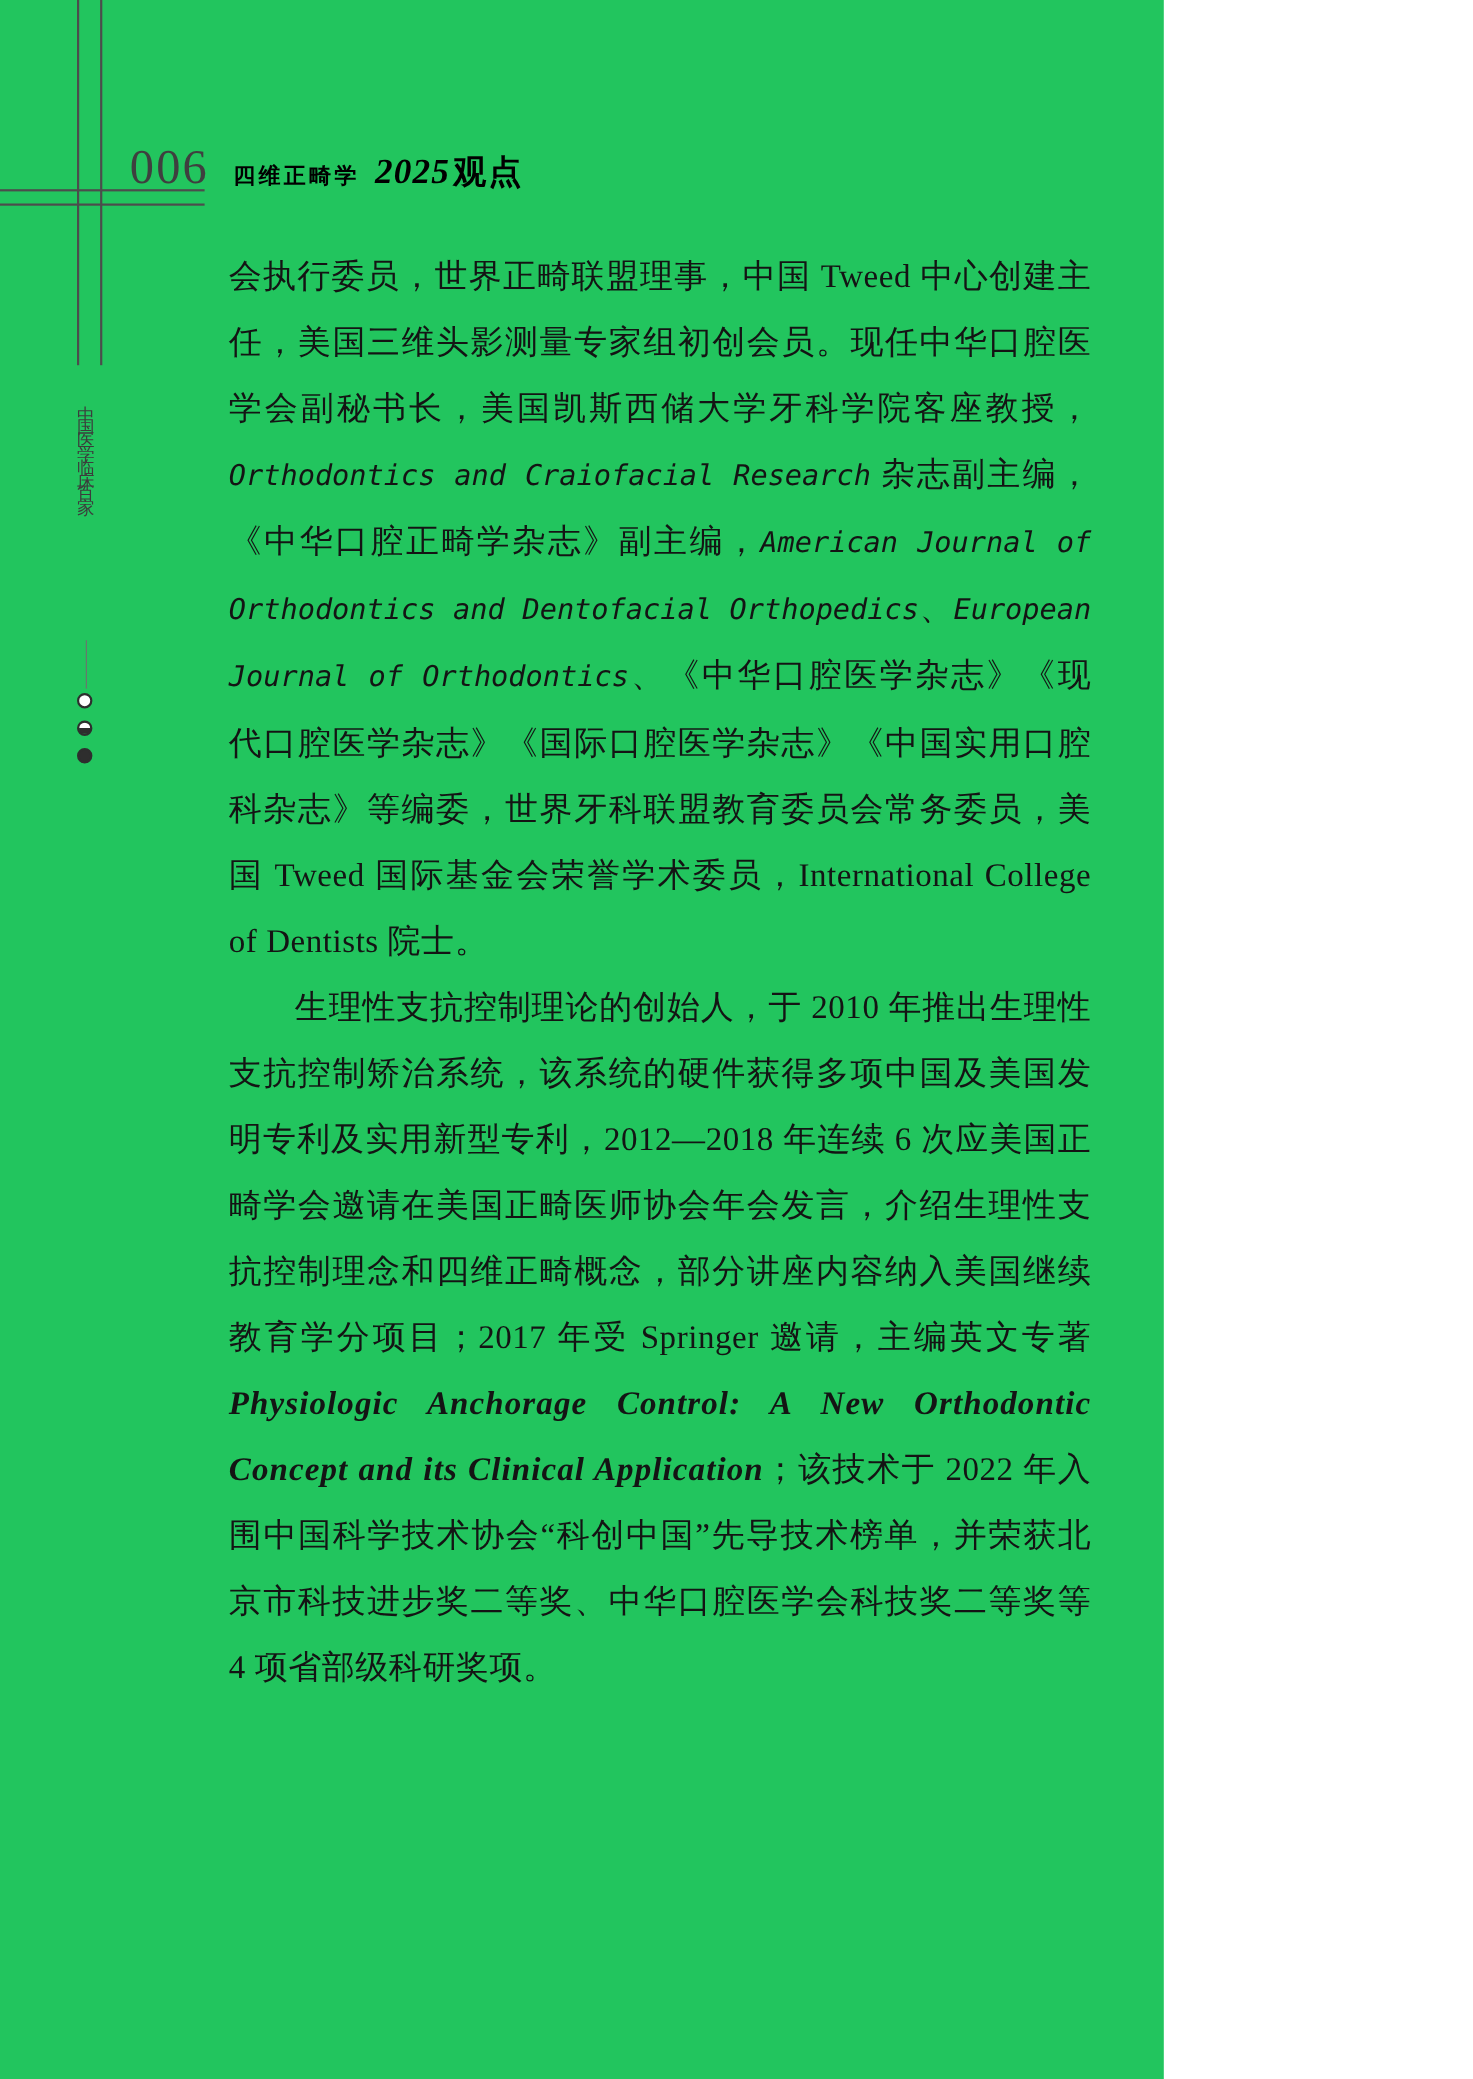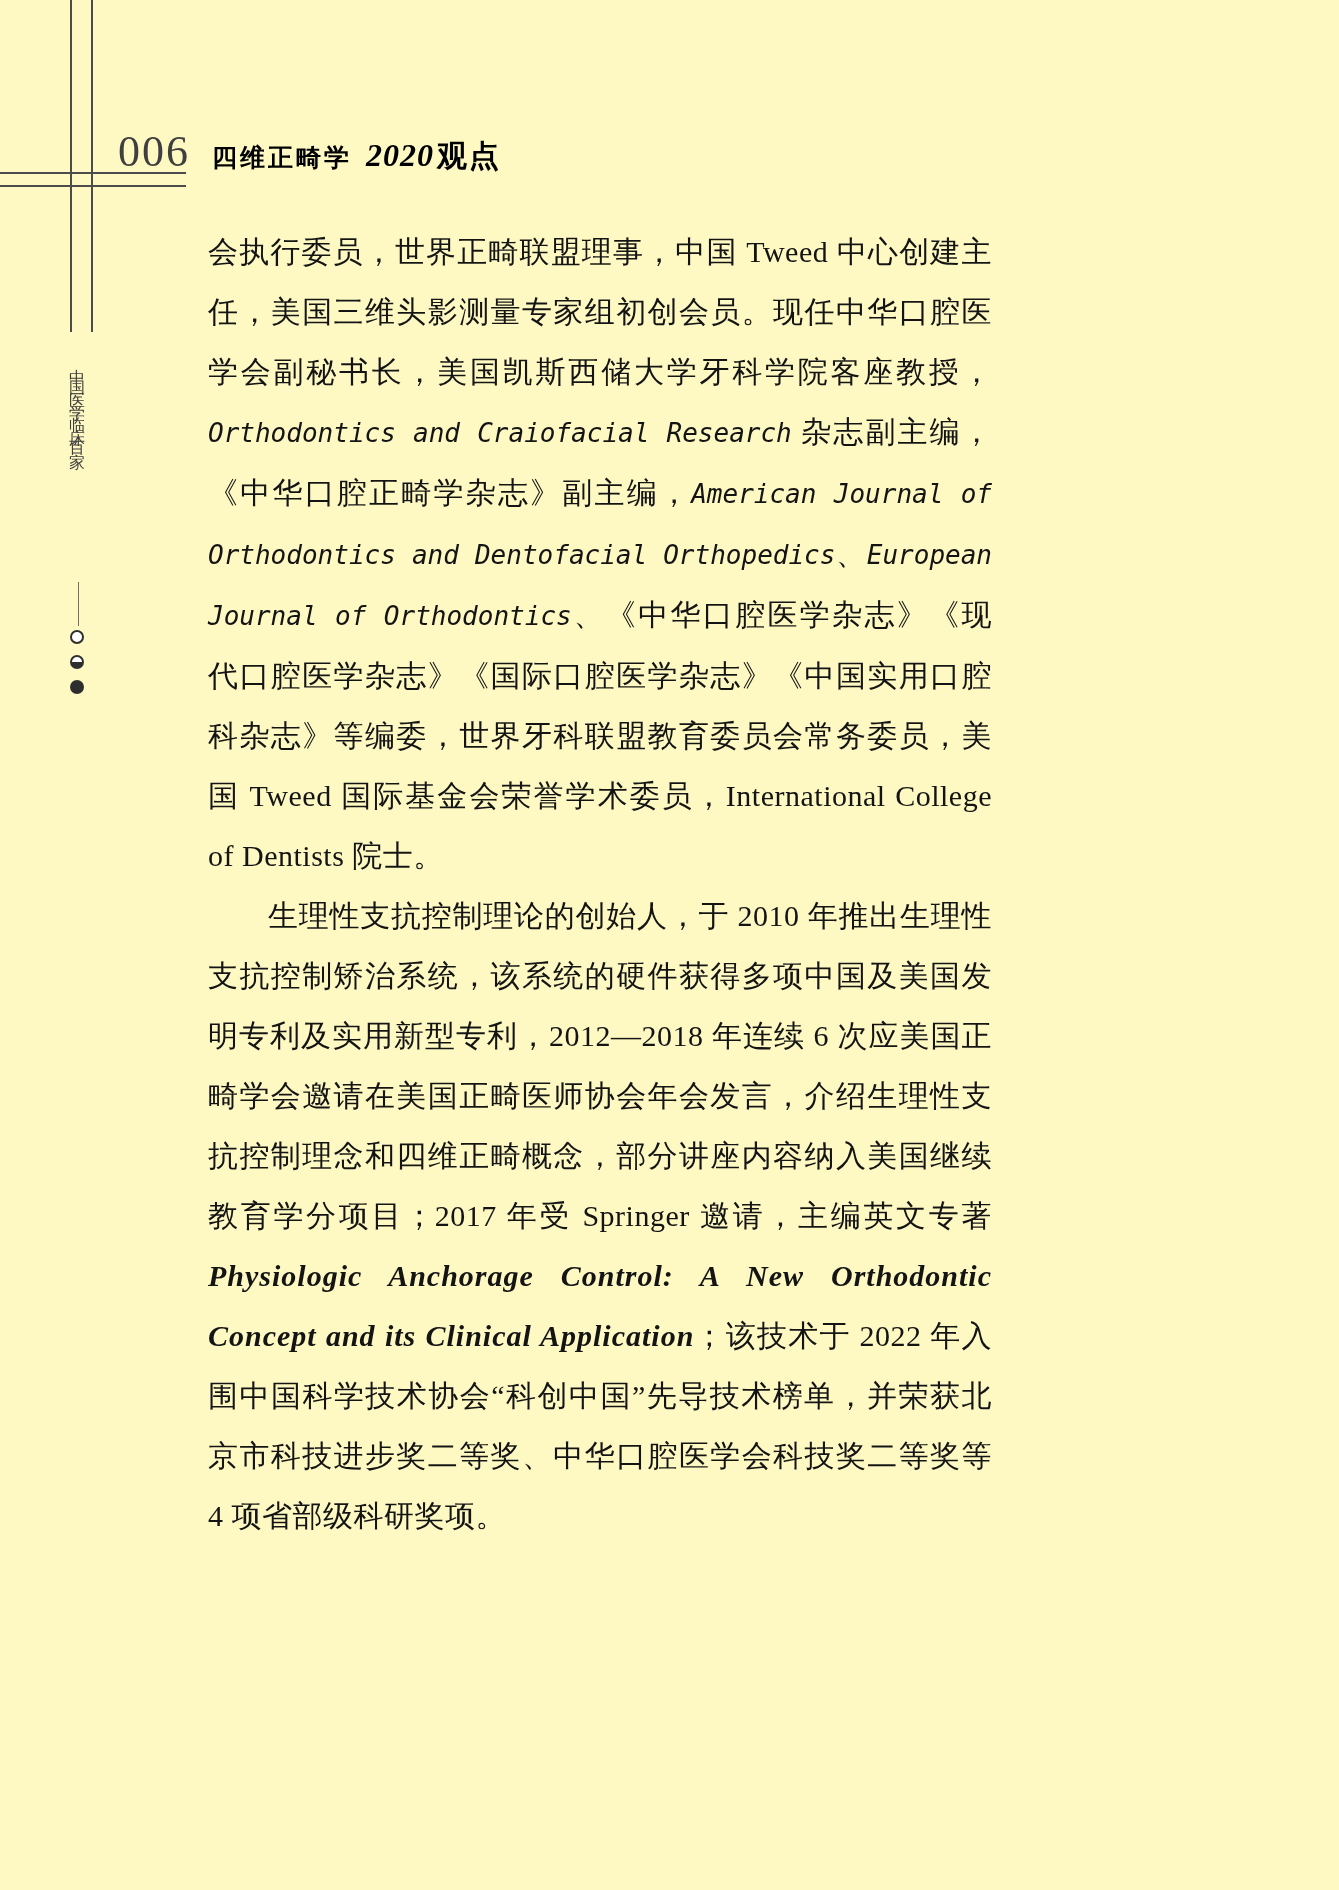--- a/index.html
+++ b/index.html
@@ -4,21 +4,21 @@
 <style>
   * { margin: 0; padding: 0; box-sizing: border-box; }
   html, body { background: #ffffff; }
   body {
     width: 1339px; height: 1890px;
     font-family: "Liberation Serif", "DejaVu Serif", serif;
     color: #121212;
     position: relative;
     overflow: hidden;
   }
-  .page { position: relative; width: 1339px; height: 1890px; background: #fef9c3; }
+  .page { position: relative; width: 1058px; height: 1890px; background: #22c55e; }
 
   
   .corner-vlines {
     position: absolute; left: 70px; top: 0;
     width: 23px; height: 332px;
     border-left: 2px solid #4c4c4c;
     border-right: 2px solid #4c4c4c;
   }
   .corner-hlines {
     position: absolute; left: 0; top: 172px;
@@ -32,21 +32,21 @@
     position: absolute; left: 118px; top: 126px;
     display: flex; align-items: baseline;
     white-space: nowrap;
   }
   .page-number {
     font-size: 44px; font-weight: 400; color: #3f3f3f;
     letter-spacing: 2px;
     font-family: "Liberation Serif", serif;
   }
   .book-title {
-    font-size: 25px; font-weight: 700; color: #000;
+    font-size: 20px; font-weight: 700; color: #000;
     margin-left: 22px; letter-spacing: 3px;
     font-family: "Liberation Sans", "DejaVu Sans", sans-serif;
   }
   .edition { margin-left: 14px; }
   .edition-year {
     font-size: 32px; font-style: italic; font-weight: 700;
     font-family: "Liberation Serif", serif; color: #000;
     letter-spacing: 1px;
   }
   .edition-suffix {
@@ -109,21 +109,21 @@
 
 <div class="page">
 
   <div class="corner-vlines"></div>
   <div class="corner-hlines"></div>
 
   <div class="header">
     <span class="page-number">006</span>
     <span class="book-title">四维正畸学</span>
     <span class="edition">
-      <span class="edition-year">2020</span><span class="edition-suffix">观点</span>
+      <span class="edition-year">2025</span><span class="edition-suffix">观点</span>
     </span>
   </div>
 
   <div class="series-title">中国医学临床百家</div>
   <div class="sidebar-divider"></div>
   <div class="dots">
     <span class="dot empty"></span>
     <span class="dot half"></span>
     <span class="dot full"></span>
   </div>

